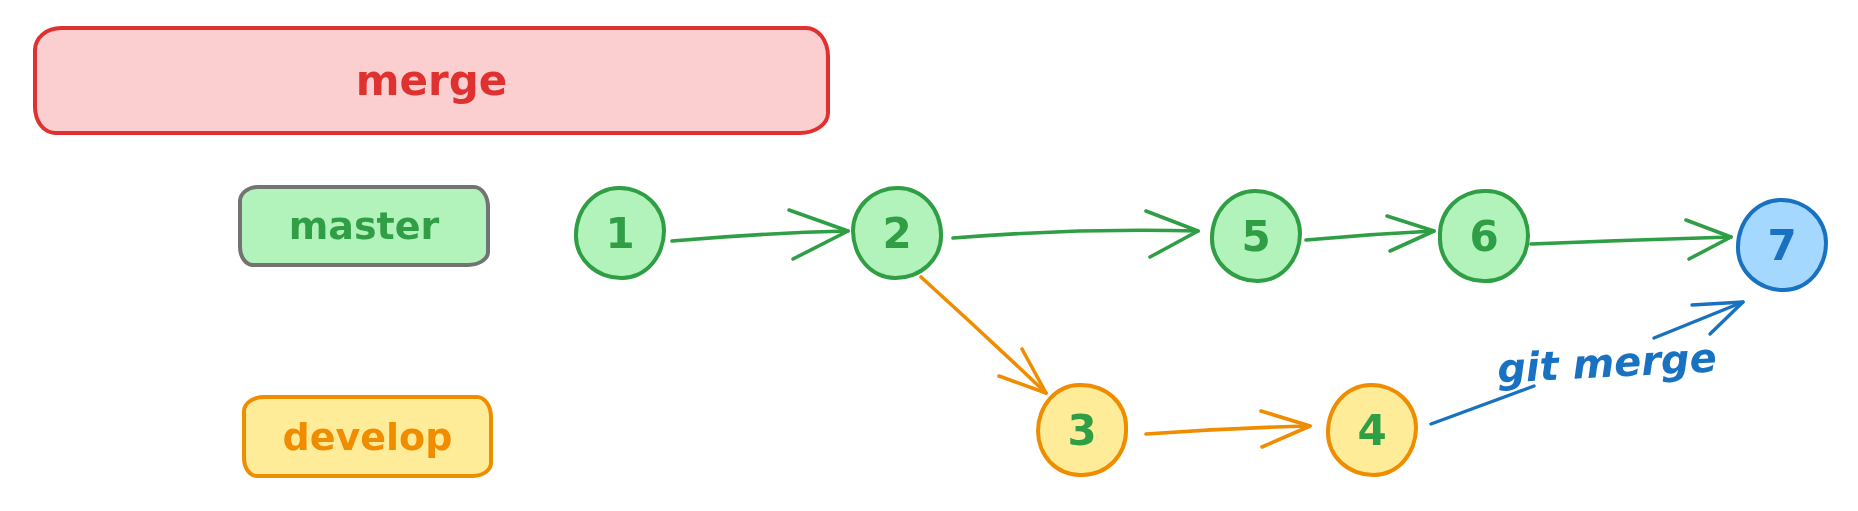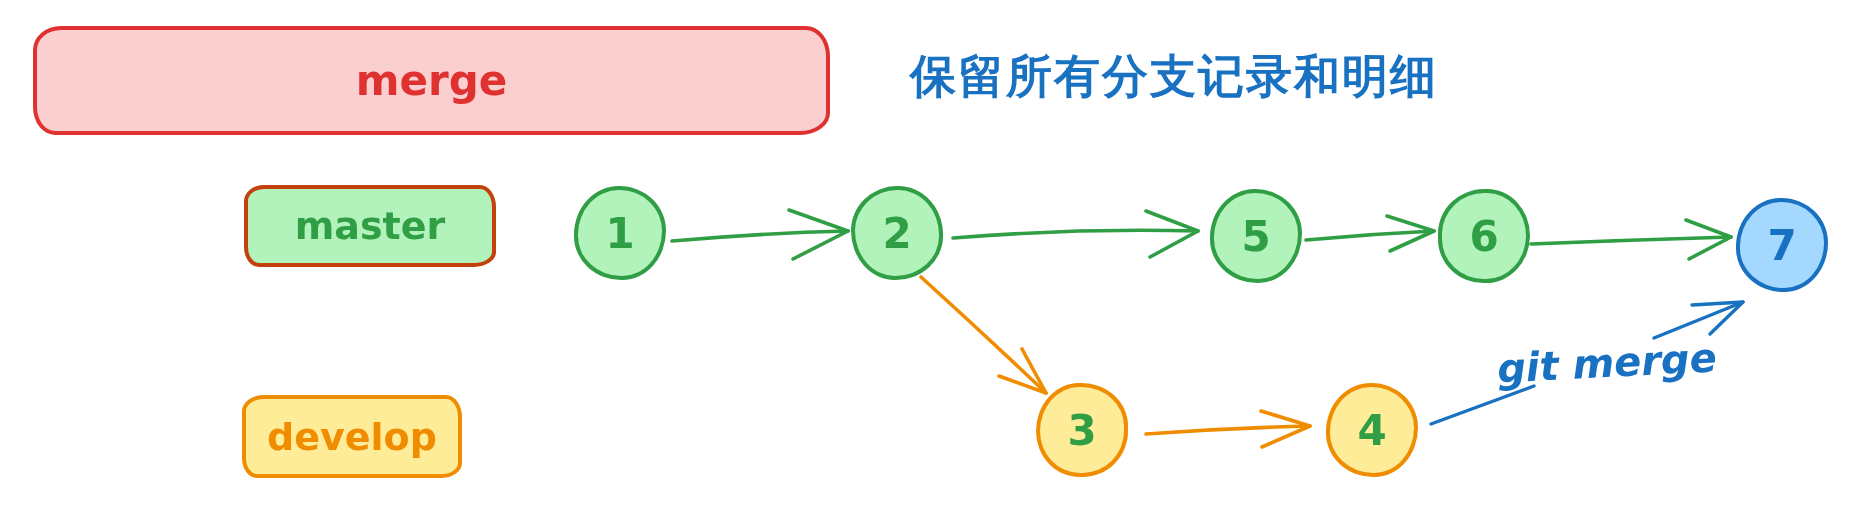--- a/index.html
+++ b/index.html
@@ -32,30 +32,29 @@
     border: 4px solid #e03131;
     border-radius: 28px 24px 30px 22px / 24px 30px 22px 28px;
     color: #e03131;
     font-size: 42px;
     font-weight: 700;
   }
   .master-box {
     left: 238px; top: 185px;
     width: 252px; height: 82px;
     background: #b2f2bb;
-    border: 4px solid #c2410c;
+    border: 4px solid #737373;
     border-radius: 20px 16px 22px 15px / 16px 22px 15px 20px;
     color: #2f9e44;
     font-size: 38px;
     font-weight: 700;
-    margin-left: 6px;
   }
   .develop-box {
     left: 242px; top: 395px;
-    width: 220px; height: 83px;
+    width: 251px; height: 83px;
     background: #ffec99;
     border: 4px solid #f08c00;
     border-radius: 22px 16px 20px 15px / 16px 22px 15px 20px;
     color: #f08c00;
     font-size: 38px;
     font-weight: 700;
   }
   .annotation {
     position: absolute;
     left: 910px; top: 46px;
@@ -147,21 +146,20 @@
       <path class="stroke-blue" d="M 1431 424 L 1534 386"></path>
       <path class="stroke-blue" d="M 1654 338 L 1743 302"></path>
       <path class="stroke-blue" d="M 1743 302 L 1692 305 M 1743 302 L 1710 334"></path>
     </g>
   </svg>
 
   <div class="box merge-box">
     <span>merge</span>
   </div>
 
-  <div class="annotation">保留所有分支记录和明细</div>
 
   <div class="box master-box">
     <span>master</span>
   </div>
 
   <div class="box develop-box">
     <span>develop</span>
   </div>
 
   <div class="node node-green n1">

